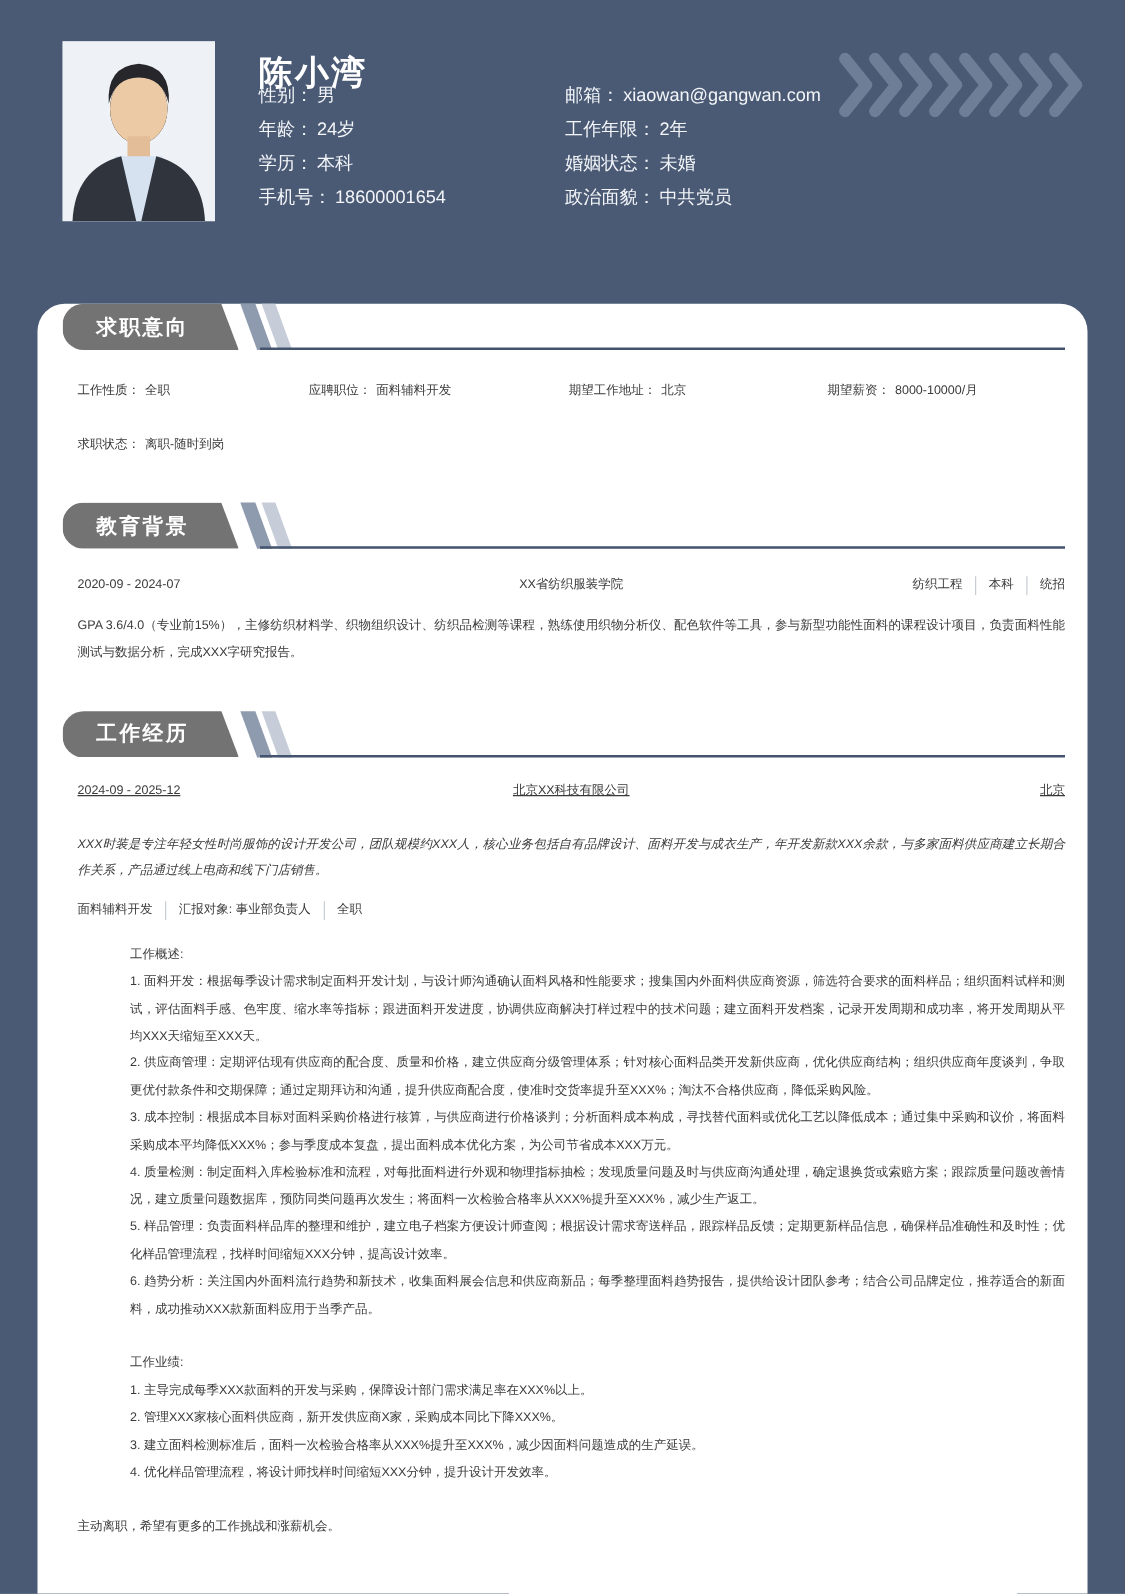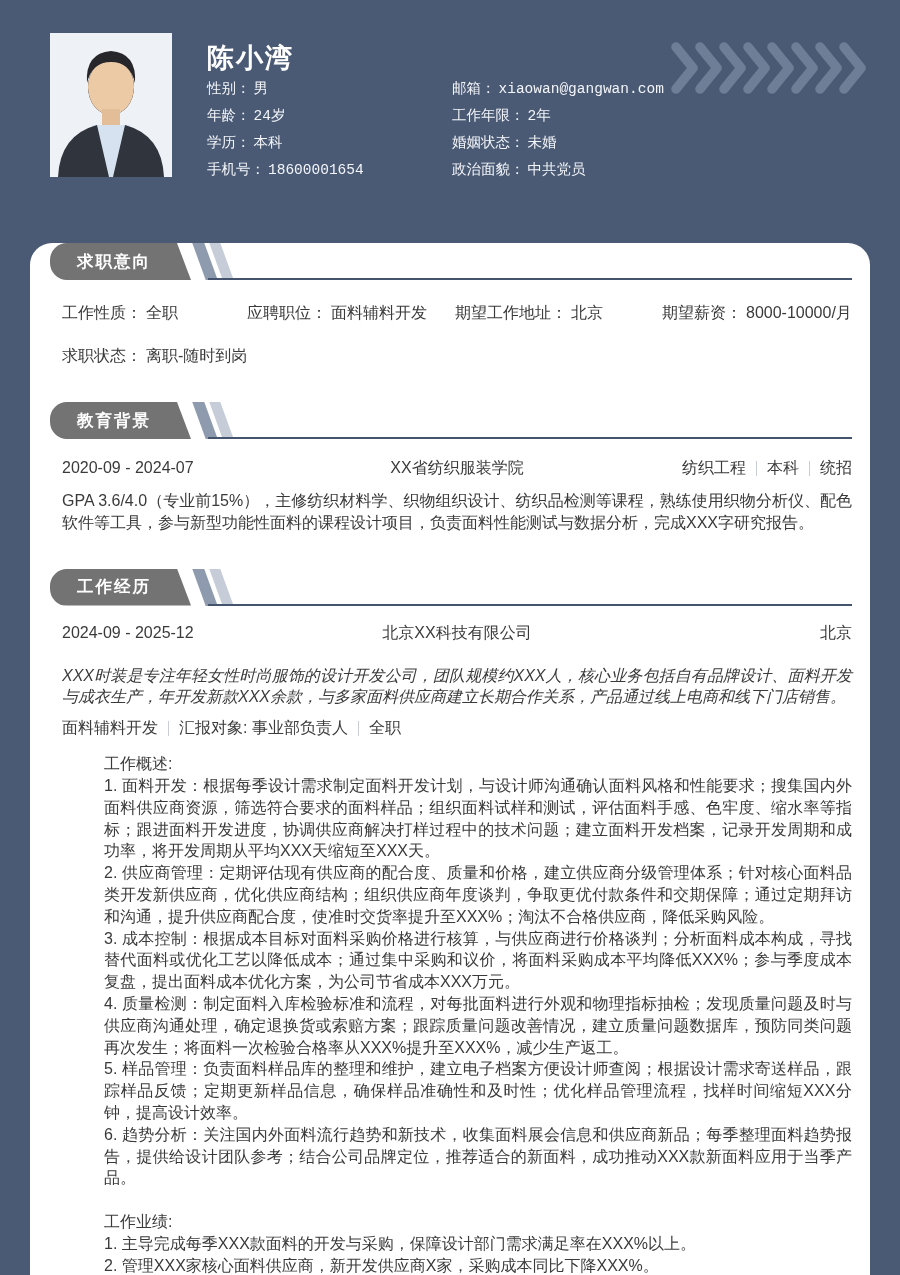--- a/index.html
+++ b/index.html
@@ -23,22 +23,22 @@
     width: 122px; height: 144px;
     background: #eef1f5; overflow: hidden;
   }
   .photo svg { display: block; width: 100%; height: 100%; }
   .name {
     position: absolute; left: 207px; top: 40px;
     font-size: 27px; font-weight: 700; color: #ffffff;
     letter-spacing: 2px;
   }
   .info-grid {
-    position: absolute; left: 207px; top: 76px;
-    display: flex; width: 620px; font-family: Liberation Mono, monospace;
+    position: absolute; left: 207px; top: 64px;
+    display: flex; width: 620px;
   }
   .info-col { display: flex; flex-direction: column; }
   .info-col.left  { width: 245px; }
   .info-col.right { flex: 1; }
   .info-row { height: 27px; line-height: 27px; font-size: 14.5px; color: #f3f5f9; white-space: nowrap; }
   .info-row .val { margin-left: 3px; }
   .chevrons { position: absolute; right: 32px; top: 42px; }
 
   
   .card {
@@ -73,21 +73,21 @@
     clip-path: polygon(0 0, calc(100% - 14px) 0, 100% 100%, 0 100%);
     vertical-align: top;
   }
   .slash {
     display: inline-block; vertical-align: top;
     height: 37px; transform: skewX(20deg);
   }
   .slash.s1 { width: 12px; margin-left: 8px; background: #8E9AAE; }
   .slash.s2 { width: 11px; margin-left: 5px;  background: #C6CDD8; }
 
-  .sec-body { margin: 0 18px 0 32px; color: #3A3A3A; font-size: 16px; }
+  .sec-body { margin: 0 18px 0 32px; color: #3A3A3A; font-size: 10px; }
 
   
   .ji-rows { margin-top: 22px; }
   .ji-row { display: flex; margin-bottom: 21px; line-height: 22px; white-space: nowrap; }
   .ji-field .val { margin-left: 4px; }
   .ji-f1 { width: 185px; } .ji-f2 { width: 208px; } .ji-f3 { width: 207px; } .ji-f4 { flex: 1; }
 
   
   .row3 {
     display: grid; grid-template-columns: 1fr auto 1fr;
@@ -101,21 +101,21 @@
   .tag-sep { width: 1px; height: 15px; background: #C9CED6; }
 
   .para { line-height: 21.8px; text-align: justify; }
   .preblock { line-height: 21.8px; white-space: pre-line; text-align: justify; margin-left: 42px; }
 
   
   .mt-first { margin-top: 38px; }
   .sec-gap  { margin-top: 35px; }
   .edu-row  { margin-top: 18px; }
   .edu-desc { margin-top: 11px; }
-  .work-row { margin-top: 16px; }
+  .work-row { margin-top: 16px; text-decoration: underline; }
   .work-intro { margin-top: 21px; font-style: italic; }
   .role-tags  { margin-top: 9px; line-height: 22px; }
   .overview   { margin-top: 14px; }
   .achieve    { margin-top: 22px; }
   .leaving    { margin-top: 22px; }
 </style>
 </head>
 <body>
 
 <div class="page">

